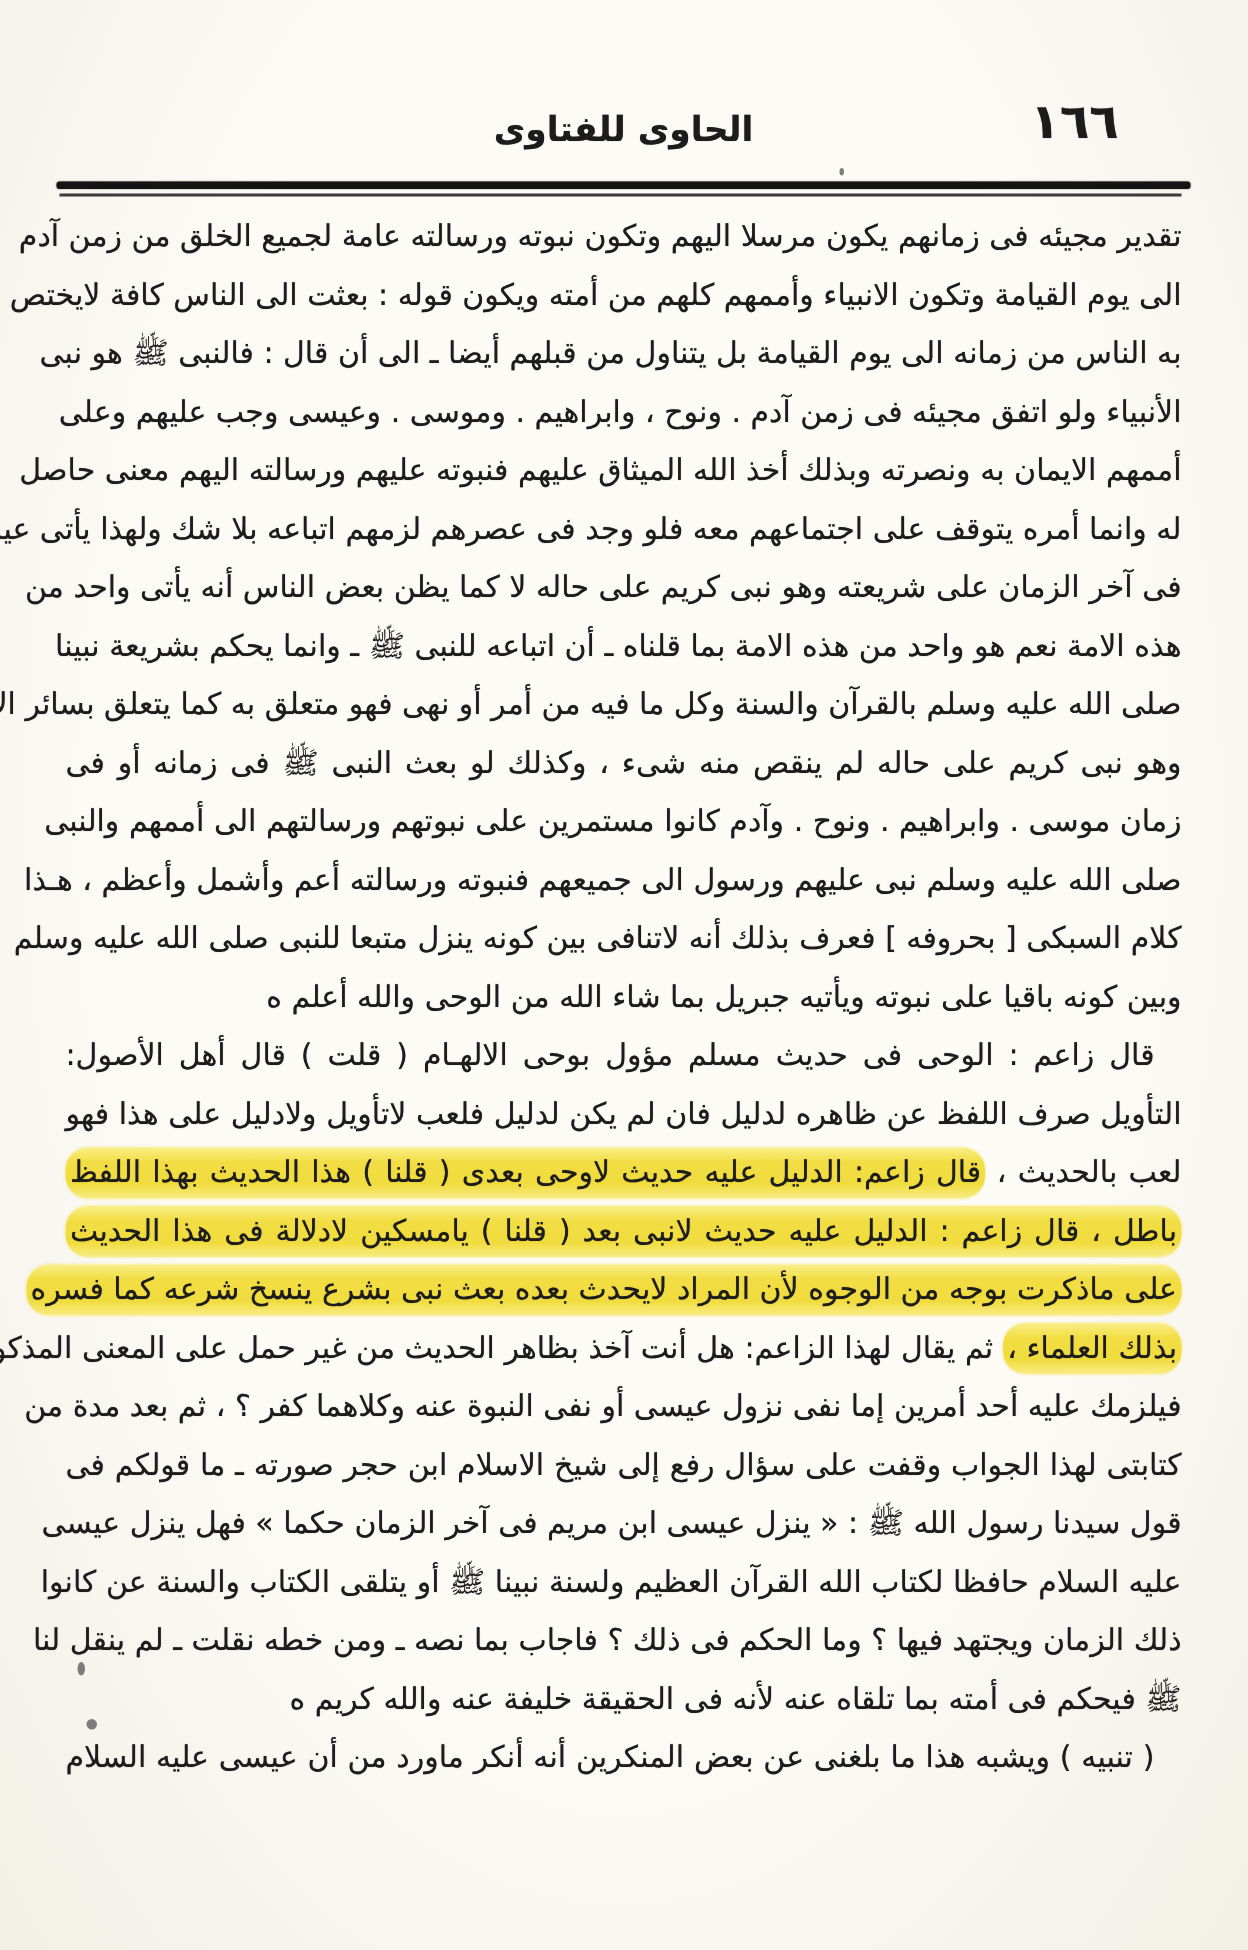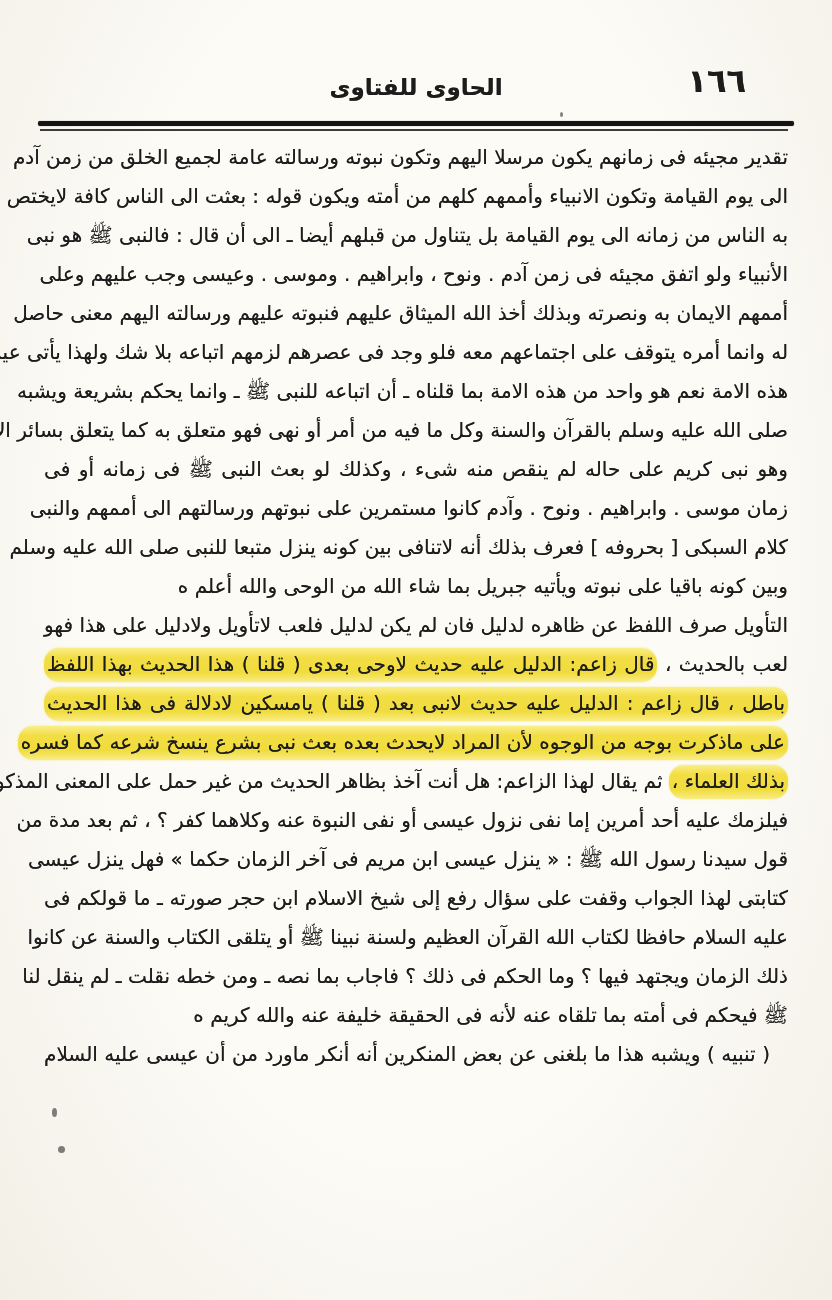--- a/index.html
+++ b/index.html
@@ -57,34 +57,37 @@
   <div class="rule-thin"></div>
 </div>
 
 <main class="page-body">
   <p class="line"><span class="seg">تقدير مجيئه فى زمانهم يكون مرسلا اليهم وتكون نبوته ورسالته عامة لجميع الخلق من زمن آدم</span></p>
   <p class="line"><span class="seg">الى يوم القيامة وتكون الانبياء وأممهم كلهم من أمته ويكون قوله : بعثت الى الناس كافة لايختص</span></p>
   <p class="line"><span class="seg">به الناس من زمانه الى يوم القيامة بل يتناول من قبلهم أيضا ـ الى أن قال : فالنبى ﷺ هو نبى</span></p>
   <p class="line"><span class="seg">الأنبياء ولو اتفق مجيئه فى زمن آدم . ونوح ، وابراهيم . وموسى . وعيسى وجب عليهم وعلى</span></p>
   <p class="line"><span class="seg">أممهم الايمان به ونصرته وبذلك أخذ الله الميثاق عليهم فنبوته عليهم ورسالته اليهم معنى حاصل</span></p>
   <p class="line"><span class="seg">له وانما أمره يتوقف على اجتماعهم معه فلو وجد فى عصرهم لزمهم اتباعه بلا شك ولهذا يأتى عيسى</span></p>
-  <p class="line"><span class="seg">هذه الامة نعم هو واحد من هذه الامة بما قلناه ـ أن اتباعه للنبى ﷺ ـ وانما يحكم بشريعة ويشبه</span></p>
+  <p class="line"><span class="seg">فى آخر الزمان على شريعته وهو نبى كريم على حاله لا كما يظن بعض الناس أنه يأتى واحد من</span></p>
+  <p class="line"><span class="seg">هذه الامة نعم هو واحد من هذه الامة بما قلناه ـ أن اتباعه للنبى ﷺ ـ وانما يحكم بشريعة نبينا</span></p>
   <p class="line"><span class="seg">صلى الله عليه وسلم بالقرآن والسنة وكل ما فيه من أمر أو نهى فهو متعلق به كما يتعلق بسائر الامة</span></p>
   <p class="line"><span class="seg">وهو نبى كريم على حاله لم ينقص منه شىء ، وكذلك لو بعث النبى ﷺ فى زمانه أو فى</span></p>
   <p class="line"><span class="seg">زمان موسى . وابراهيم . ونوح . وآدم كانوا مستمرين على نبوتهم ورسالتهم الى أممهم والنبى</span></p>
+  <p class="line"><span class="seg">صلى الله عليه وسلم نبى عليهم ورسول الى جميعهم فنبوته ورسالته أعم وأشمل وأعظم ، هـذا</span></p>
   <p class="line"><span class="seg">كلام السبكى [ بحروفه ] فعرف بذلك أنه لاتنافى بين كونه ينزل متبعا للنبى صلى الله عليه وسلم</span></p>
   <p class="line end"><span class="seg">وبين كونه باقيا على نبوته ويأتيه جبريل بما شاء الله من الوحى والله أعلم ه</span></p>
+  <p class="line indent"><span class="seg">قال زاعم : الوحى فى حديث مسلم مؤول بوحى الالهـام ( قلت ) قال أهل الأصول:</span></p>
   <p class="line"><span class="seg">التأويل صرف اللفظ عن ظاهره لدليل فان لم يكن لدليل فلعب لاتأويل ولادليل على هذا فهو</span></p>
   <p class="line"><span class="seg">لعب بالحديث ، </span><span class="seg hl">قال زاعم: الدليل عليه حديث لاوحى بعدى ( قلنا ) هذا الحديث بهذا اللفظ</span></p>
   <p class="line"><span class="seg hl">باطل ، قال زاعم : الدليل عليه حديث لانبى بعد ( قلنا ) يامسكين لادلالة فى هذا الحديث</span></p>
   <p class="line"><span class="seg hl">على ماذكرت بوجه من الوجوه لأن المراد لايحدث بعده بعث نبى بشرع ينسخ شرعه كما فسره</span></p>
   <p class="line"><span class="seg hl">بذلك العلماء ،</span><span class="seg"> ثم يقال لهذا الزاعم: هل أنت آخذ بظاهر الحديث من غير حمل على المعنى المذكور</span></p>
   <p class="line"><span class="seg">فيلزمك عليه أحد أمرين إما نفى نزول عيسى أو نفى النبوة عنه وكلاهما كفر ؟ ، ثم بعد مدة من</span></p>
+  <p class="line"><span class="seg">كتابتى لهذا الجواب وقفت على سؤال رفع إلى شيخ الاسلام ابن حجر صورته ـ ما قولكم فى</span></p>
   <p class="line"><span class="seg">قول سيدنا رسول الله ﷺ : « ينزل عيسى ابن مريم فى آخر الزمان حكما » فهل ينزل عيسى</span></p>
-  <p class="line"><span class="seg">كتابتى لهذا الجواب وقفت على سؤال رفع إلى شيخ الاسلام ابن حجر صورته ـ ما قولكم فى</span></p>
   <p class="line"><span class="seg">عليه السلام حافظا لكتاب الله القرآن العظيم ولسنة نبينا ﷺ أو يتلقى الكتاب والسنة عن كانوا</span></p>
   <p class="line"><span class="seg">ذلك الزمان ويجتهد فيها ؟ وما الحكم فى ذلك ؟ فاجاب بما نصه ـ ومن خطه نقلت ـ لم ينقل لنا</span></p>
   <p class="line end"><span class="seg">ﷺ فيحكم فى أمته بما تلقاه عنه لأنه فى الحقيقة خليفة عنه والله كريم ه</span></p>
   <p class="line indent"><span class="seg">( تنبيه ) ويشبه هذا ما بلغنى عن بعض المنكرين أنه أنكر ماورد من أن عيسى عليه السلام</span></p>
 </main>
 
 <div class="speck" style="left:52px; top:1108px; width:5px; height:9px;"></div>
 <div class="speck" style="left:58px; top:1146px; width:7px; height:7px;"></div>
 <div class="speck" style="left:560px; top:112px; width:3px; height:5px;"></div>
 

